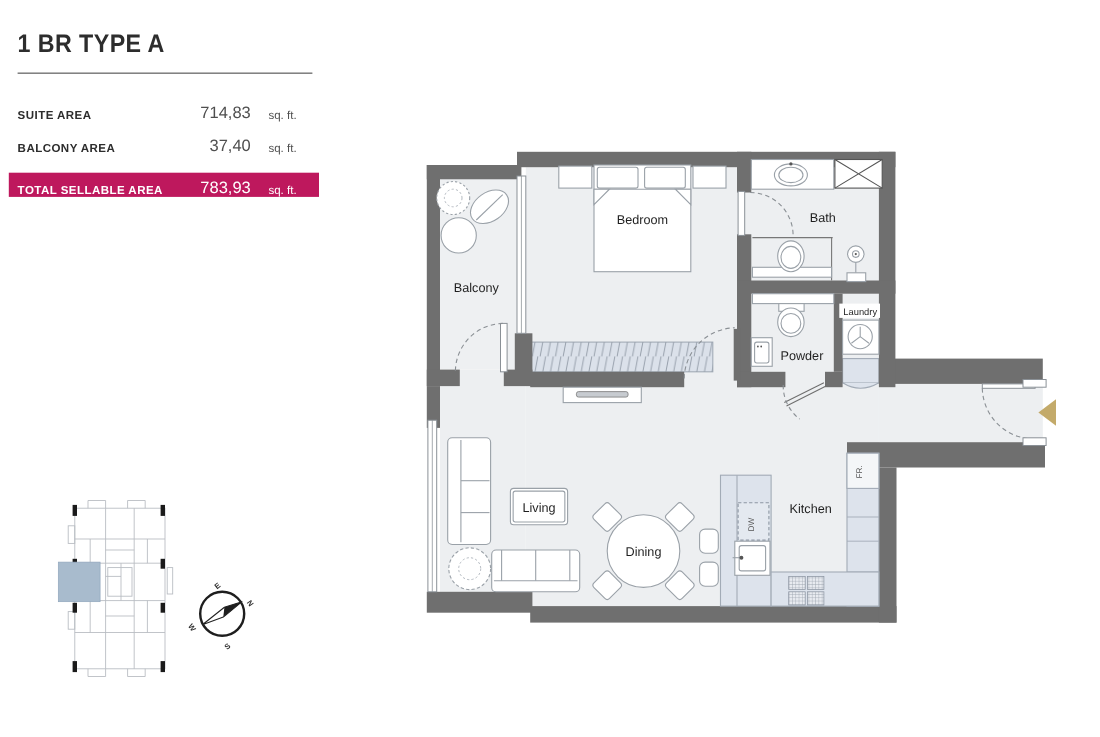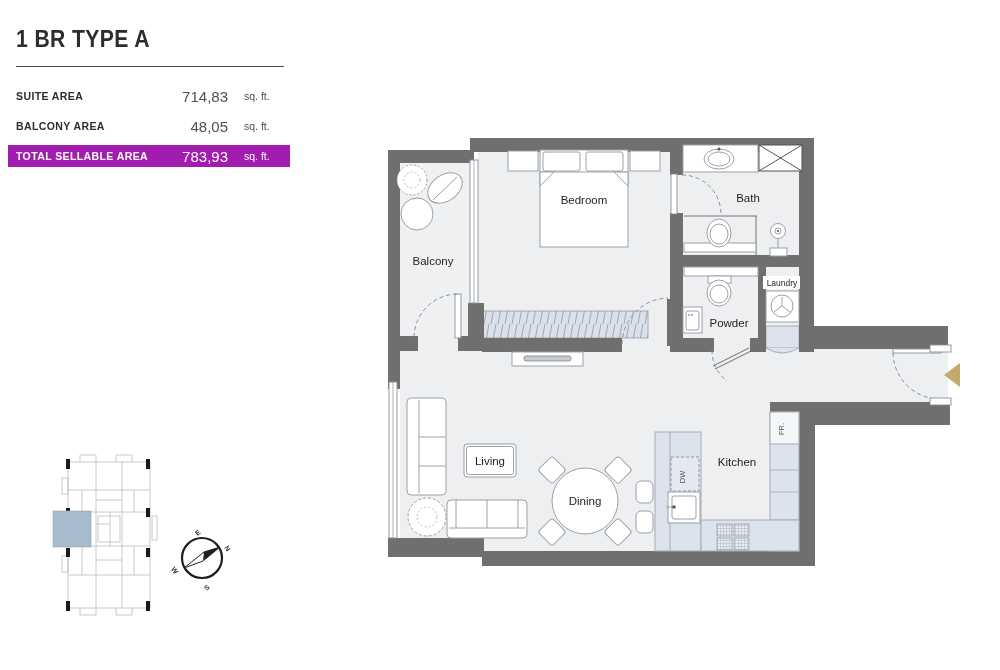--- a/index.html
+++ b/index.html
@@ -3,25 +3,25 @@
 <meta charset="utf-8">
 <style>
   html,body{margin:0;padding:0}
   body{width:1000px;height:670px;position:relative;background:#fff;
        font-family:"Liberation Sans",sans-serif;overflow:hidden}
   .hdr{position:absolute;left:16px;top:26px;width:268px}
   .title{font-size:23px;font-weight:bold;color:#2d2d2d;letter-spacing:.4px;
          transform:scaleX(.92);transform-origin:0 50%;white-space:nowrap}
   .rule{border-bottom:1px solid #4d4d4d;margin-top:13px}
   .rows{margin-top:14px}
-  .row{display:flex;align-items:center;height:30px;font-size:10.5px;color:#2d2d2d}
+  .row{display:flex;align-items:flex-end;height:30px;font-size:10.5px;color:#2d2d2d}
   .row .lbl{flex:1;font-weight:bold;letter-spacing:.4px}
   .row .val{width:46px;text-align:right;color:#4f4f4f;font-size:15px}
   .row .unit{width:40px;margin-left:16px;color:#4f4f4f}
-  .row.hl{background:#a21caf;color:#fff;height:22px;margin:4px -6px 0 -8px;
+  .row.hl{background:#be185d;color:#fff;height:22px;margin:16px -6px 0 -8px;
           padding:0 6px 0 8px}
   .row.hl .val,.row.hl .unit{color:#fff}
   svg text{font-family:"Liberation Sans",sans-serif}
   .roomlbl{font-size:11.5px;fill:#1f1f1f}
   .smalllbl{font-size:8.5px;fill:#1f1f1f}
   .tinylbl{font-size:7.5px;fill:#555}
   .wall{fill:#6f6f6f}
   .furn{fill:#fff;stroke:#9aa1a8;stroke-width:1}
   .thin{stroke:#9aa1a8;stroke-width:1;fill:none}
   .cnt{fill:#dde3ec;stroke:#a2abb6;stroke-width:1}
@@ -36,21 +36,21 @@
   <div class="title">1 BR TYPE A</div>
   <div class="rule"></div>
   <div class="rows">
     <div class="row">
       <span class="lbl">SUITE AREA</span>
       <span class="val">714,83</span>
       <span class="unit">sq. ft.</span>
     </div>
     <div class="row">
       <span class="lbl">BALCONY AREA</span>
-      <span class="val">48,05</span>
+      <span class="val">37,40</span>
       <span class="unit">sq. ft.</span>
     </div>
     <div class="row hl">
       <span class="lbl">TOTAL SELLABLE AREA</span>
       <span class="val">783,93</span>
       <span class="unit">sq. ft.</span>
     </div>
   </div>
 </div>
 

